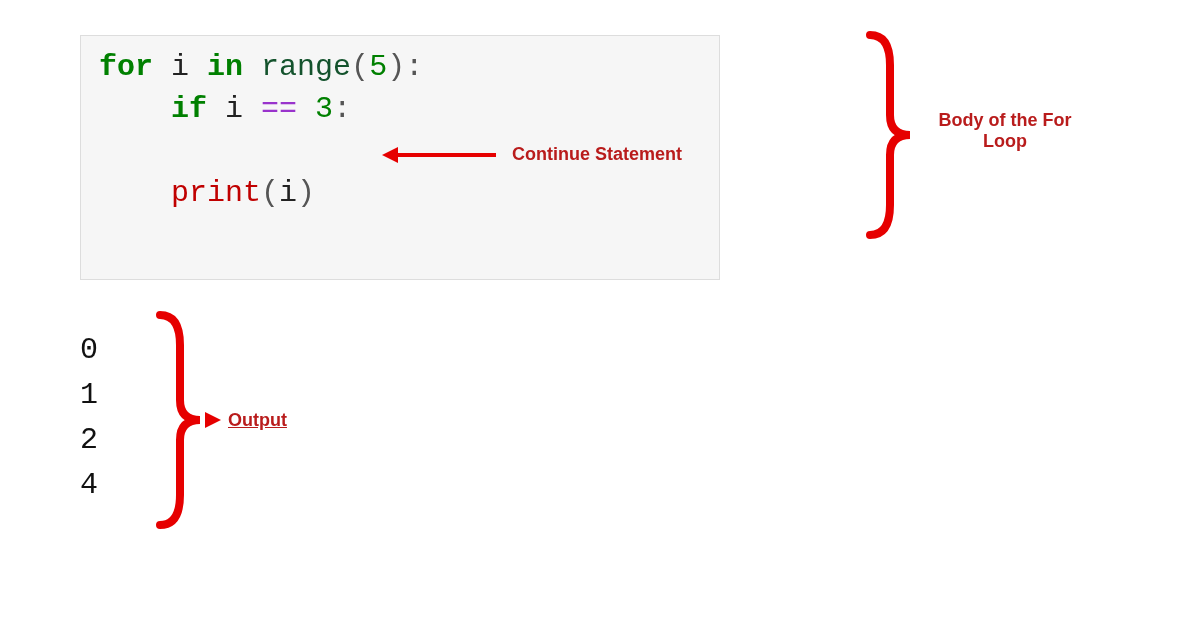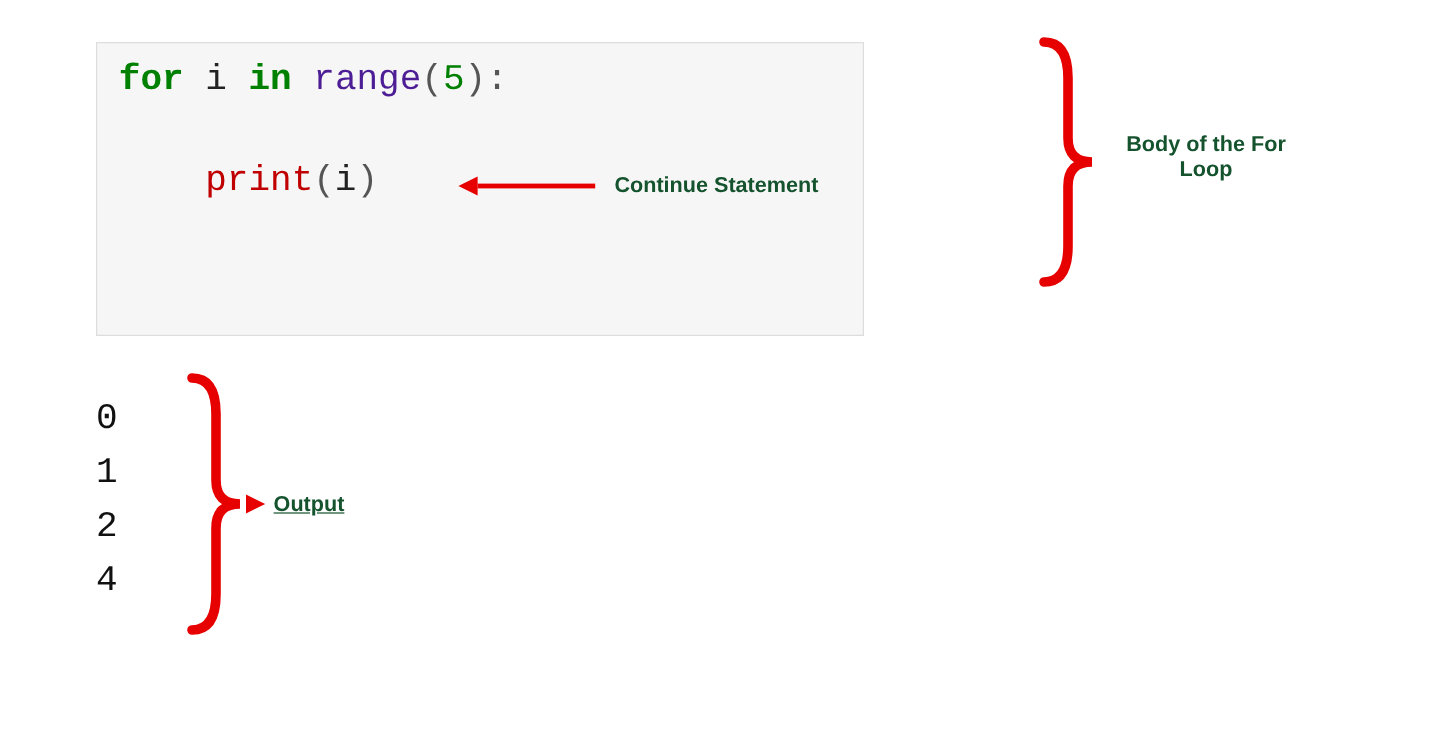--- a/index.html
+++ b/index.html
@@ -19,21 +19,21 @@
       background: #f6f6f6;
       border: 1px solid #ddd;
       padding: 10px 18px;
       font-family: "Consolas", "Courier New", monospace;
       font-size: 30px;
       line-height: 1.4;
     }
     .kw-green { color: #008000; font-weight: bold; margin-top: 19px; }
     .kw-red { color: #c00000; }
     .ident { color: #222; }
-    .func { color: #4c1d95; }
+    .func { color: #14532d; }
     .paren { color: #555; }
     .num { color: #008000; }
     .punct { color: #555; }
     .op-purple { color: #9933cc; }
 
     .arrow-line {
       position: absolute;
       height: 0;
       border-top: 4px solid #e60000;
     }
@@ -46,21 +46,21 @@
     }
     .arrow-head-right {
       position: absolute;
       width: 0; height: 0;
       border-top: 8px solid transparent;
       border-bottom: 8px solid transparent;
       border-left: 16px solid #e60000;
     }
     .label {
       position: absolute;
-      color: #14532d;
+      color: #b91c1c;
       font-weight: bold;
       font-family: Arial, sans-serif;
     }
     .big-brace {
       position: absolute;
       color: #e60000;
       font-family: serif;
       font-weight: bold;
       line-height: 1;
     }
@@ -82,20 +82,29 @@
   <div>
     <span class="kw-green">for</span>
     <span> </span>
     <span class="ident">i</span>
     <span> </span>
     <span class="kw-green">in</span>
     <span> </span>
     <span class="func">range</span><span class="paren">(</span><span class="num">5</span><span class="paren">)</span><span class="punct">:</span>
   </div>
   <div>
+    <span class="ident" style="white-space:pre">    </span><span class="kw-green">if</span>
+    <span> </span>
+    <span class="ident">i</span>
+    <span> </span>
+    <span class="op-purple">==</span>
+    <span> </span>
+    <span class="num">3</span><span class="punct">:</span>
+  </div>
+  <div>
     <span class="ident" style="white-space:pre">        </span>
   </div>
   <div>
     <span class="ident" style="white-space:pre">    </span><span class="kw-red">print</span><span class="paren">(</span><span class="ident">i</span><span class="paren">)</span>
   </div>
 </div>
 
 <div class="arrow-head-left" style="left:382px; top:147px;"></div>
 <div class="arrow-line" style="left:398px; top:153px; width:98px;"></div>
 <span class="label" style="left:500px; top:144px; font-size:18px;margin-left:12px;">Continue Statement</span>

